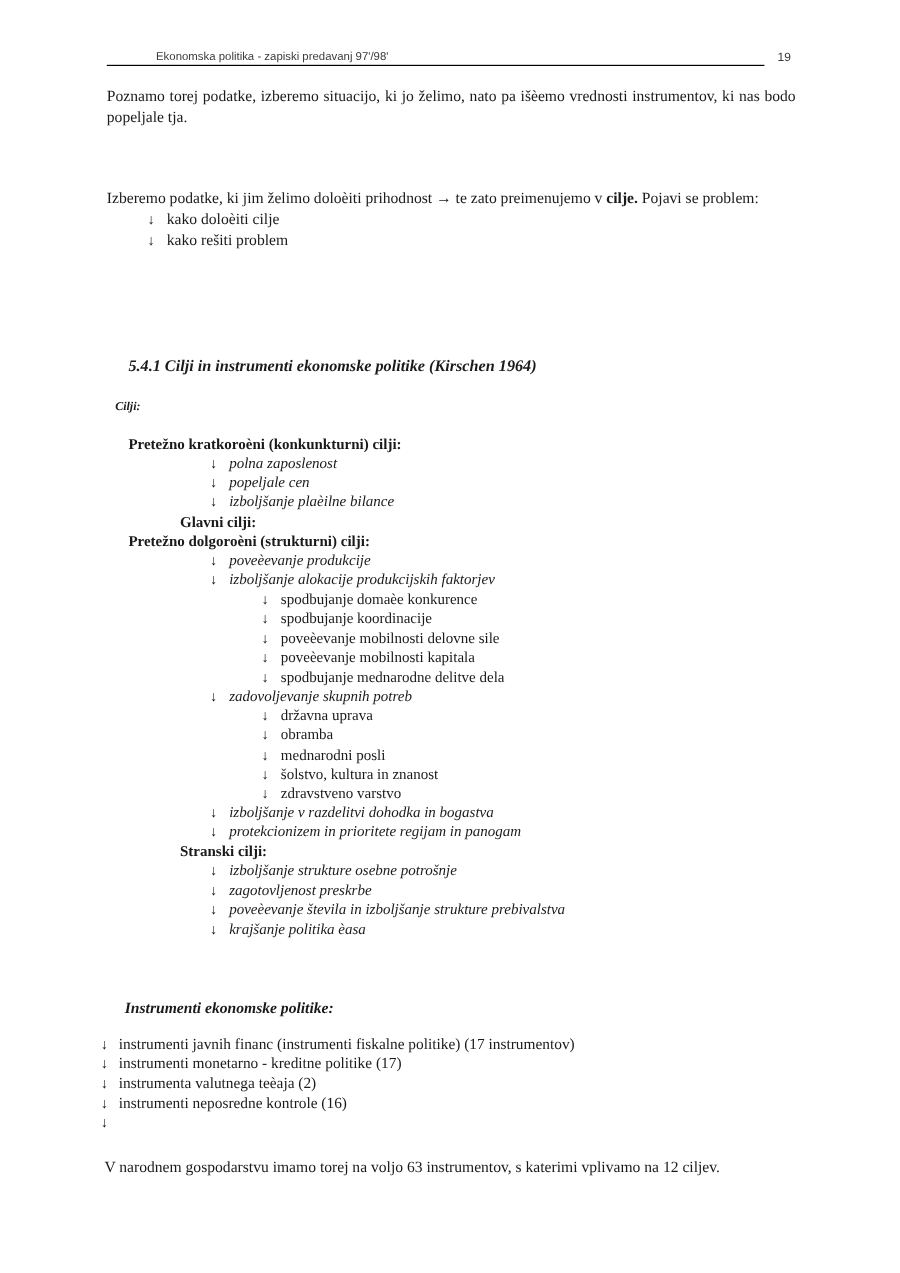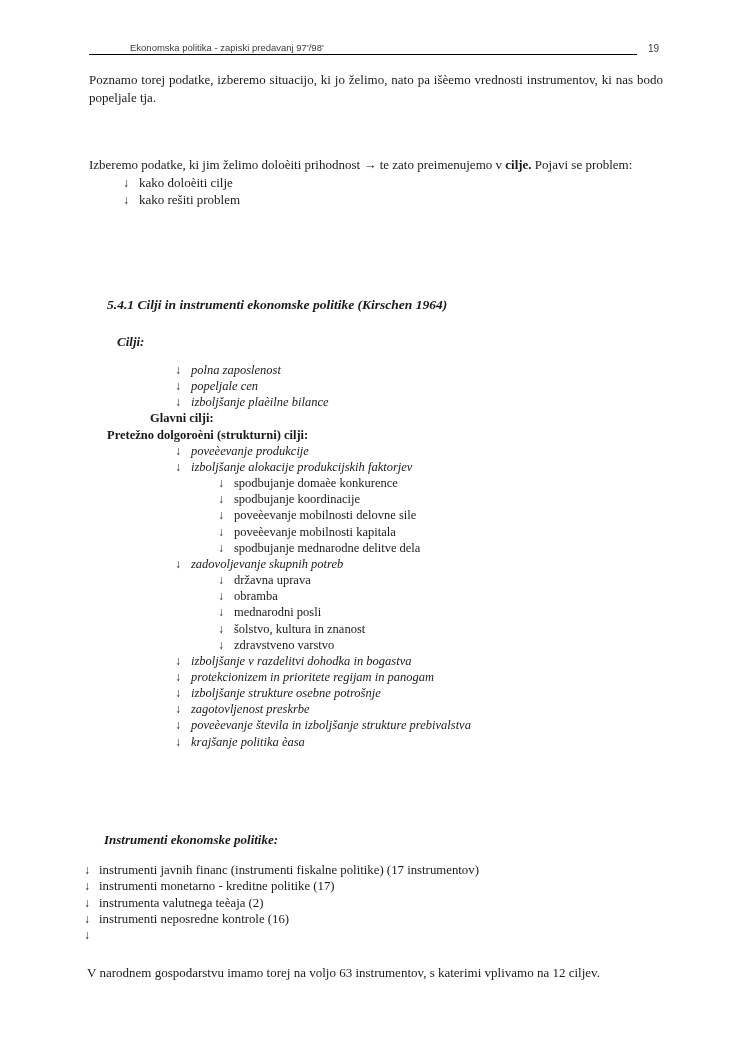--- a/index.html
+++ b/index.html
@@ -78,23 +78,23 @@
     left: 107px;
     top: 297px;
     font-size: 13.5px;
     font-weight: bold;
     font-style: italic;
     white-space: nowrap;
     text-align: right;
   }
   .goals-label {
     position: absolute;
-    left: 117px;
+    left: 96px;
     top: 334px;
-    font-size: 13px;
+    font-size: 10px;
     font-weight: bold;
     font-style: italic;
   }
 
   
   .goals {
     position: absolute;
     left: 89px;
     top: 362px;
     width: 600px;
@@ -160,20 +160,23 @@
         <span class="arr">↓</span>
         <span class="txt">kako rešiti problem</span>
       </div>
     </div>
   </div>
 
   <div class="section-title">5.4.1 Cilji in instrumenti ekonomske politike (Kirschen 1964)</div>
   <div class="goals-label">Cilji:</div>
 
   <div class="goals" id="goals-outline">
+      <div class="goal-row type-h1">
+        <span class="txt">Pretežno kratkoroèni (konkunkturni) cilji:</span>
+      </div>
       <div class="goal-row type-item_a">
         <span class="arr">↓</span>
         <span class="txt">polna zaposlenost</span>
       </div>
       <div class="goal-row type-item_a">
         <span class="arr">↓</span>
         <span class="txt">popeljale cen</span>
       </div>
       <div class="goal-row type-item_a">
         <span class="arr">↓</span>
@@ -238,20 +241,23 @@
         <span class="txt">zdravstveno varstvo</span>
       </div>
       <div class="goal-row type-item_a">
         <span class="arr">↓</span>
         <span class="txt">izboljšanje v razdelitvi dohodka in bogastva</span>
       </div>
       <div class="goal-row type-item_a">
         <span class="arr">↓</span>
         <span class="txt">protekcionizem in prioritete regijam in panogam</span>
       </div>
+      <div class="goal-row type-h2">
+        <span class="txt">Stranski cilji:</span>
+      </div>
       <div class="goal-row type-item_a">
         <span class="arr">↓</span>
         <span class="txt">izboljšanje strukture osebne potrošnje</span>
       </div>
       <div class="goal-row type-item_a">
         <span class="arr">↓</span>
         <span class="txt">zagotovljenost preskrbe</span>
       </div>
       <div class="goal-row type-item_a">
         <span class="arr">↓</span>

